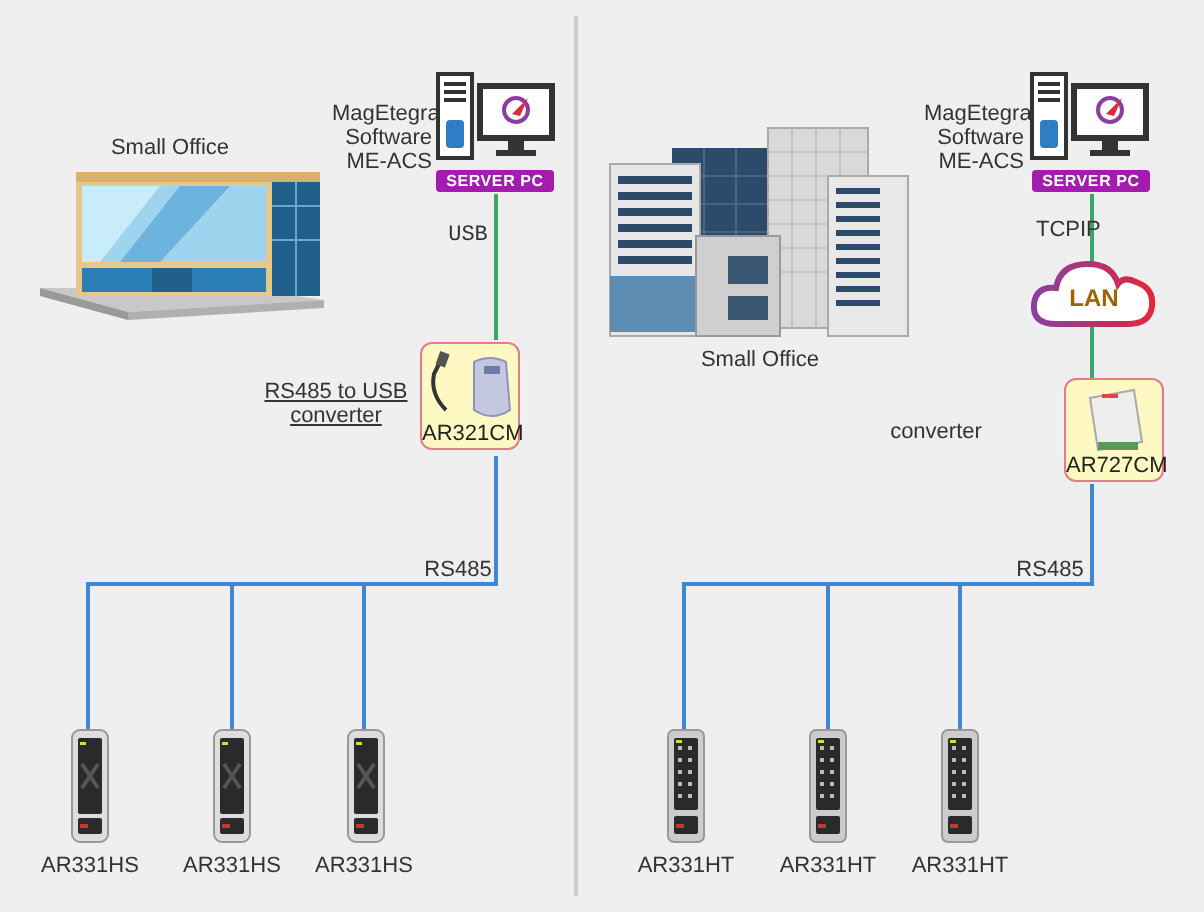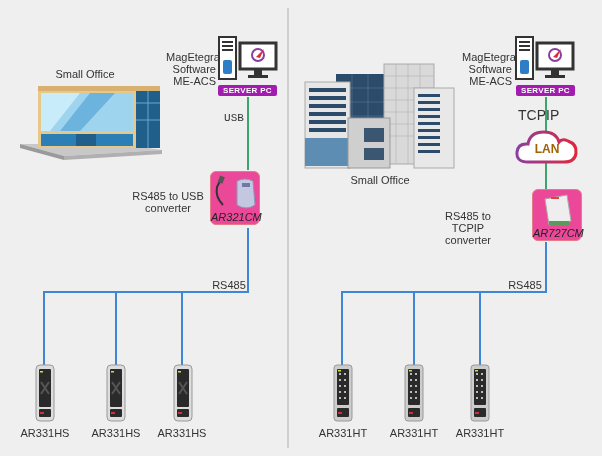--- a/index.html
+++ b/index.html
@@ -4,21 +4,21 @@
 <style>
   html, body { margin:0; padding:0; }
   body { width:602px; height:456px; background:#efefef; position:relative; overflow:hidden;
          font-family:"Liberation Sans", sans-serif; color:#222; }
   .abs { position:absolute; }
   .lbl { position:absolute; font-size:11px; color:#333; text-align:center; line-height:12px; }
   .bold { font-weight:normal; font-size:11px; }
   svg.wires { position:absolute; left:0; top:0; }
   .server-label { position:absolute; background:#a21caf; color:#fff; font-size:8px; font-weight:bold;
                   text-align:center; border-radius:2px; line-height:11px; letter-spacing:0.3px; }
-  .conv-box { position:absolute; border:1.5px solid #e57a8a; border-radius:6px; background:#ec4899; box-sizing:border-box;font-style:italic; }
+  .conv-box { position:absolute; border:1.5px solid #e57a8a; border-radius:6px; background:#fef9c3; box-sizing:border-box; }
   .conv-name { position:absolute; bottom:1px; left:0; right:0; text-align:center; font-size:11px; color:#222; }
   .reader { position:absolute; }
 </style>
 </head>
 <body>
 
 <svg class="wires" width="602" height="456">
   <line x1="288" y1="8" x2="288" y2="448" stroke="#cfcfcf" stroke-width="2"></line>
 
   <line x1="248" y1="97" x2="248" y2="170" stroke="#3aa66a" stroke-width="2"></line>
@@ -69,21 +69,21 @@
   <rect x="22" y="7" width="36" height="26" fill="#fff" stroke="#333" stroke-width="3"></rect>
   <circle cx="40" cy="19" r="6" fill="none" stroke="#8a3fa0" stroke-width="2"></circle>
   <polygon points="38,21 46,13 42,22" fill="#e0283c"></polygon>
   <rect x="36" y="33" width="8" height="6" fill="#333"></rect>
     <rect x="30" y="39" width="20" height="3" fill="#333"></rect>
 </svg>
 <div class="server-label" style="left:218px; top:85px; width:59px;">SERVER PC</div>
 
 <div class="lbl" style="left:222px; top:112px; width:24px;font-family:Liberation Mono, monospace;">USB</div>
 
-<div class="lbl" style="left:128px; top:190px; width:80px;">
+<div class="lbl" style="left:128px; top:190px; width:80px;text-decoration:underline;">
   <div>RS485 to USB</div>
   <div>converter</div>
 </div>
 <div class="conv-box" style="left:210px; top:171px; width:50px; height:54px;">
   <svg class="abs" style="left:2px; top:3px;" width="46" height="36">
     <path d="M8,4 L4,12 Q2,22 10,30" fill="none" stroke="#333" stroke-width="2"></path>
     <rect x="6" y="1" width="5" height="7" fill="#555" transform="rotate(20 8 4)"></rect>
     <path d="M24,6 Q32,2 40,6 L42,30 Q33,36 24,30 Z" fill="#c3c7e0" stroke="#8f94b8"></path>
     <rect x="29" y="8" width="8" height="4" fill="#6d7aa8"></rect>
   </svg>
@@ -187,35 +187,34 @@
     <rect x="4" y="13" width="11" height="2" fill="#333"></rect>
   <rect x="5" y="24" width="9" height="14" rx="2" fill="#2e7dc5"></rect>
   <rect x="22" y="7" width="36" height="26" fill="#fff" stroke="#333" stroke-width="3"></rect>
   <circle cx="40" cy="19" r="6" fill="none" stroke="#8a3fa0" stroke-width="2"></circle>
   <polygon points="38,21 46,13 42,22" fill="#e0283c"></polygon>
   <rect x="36" y="33" width="8" height="6" fill="#333"></rect>
     <rect x="30" y="39" width="20" height="3" fill="#333"></rect>
 </svg>
 <div class="server-label" style="left:516px; top:85px; width:59px;">SERVER PC</div>
 
-<div class="lbl" style="left:518px; top:109px; width:28px; font-size:14px;">TCPIP</div>
+<div class="lbl" style="left:518px; top:109px; width:28px; font-size:11px;">TCPIP</div>
 
 <svg class="abs" style="left:514px; top:128px;" width="66" height="40">
   <defs>
     <linearGradient id="cg" x1="0" x2="1" y1="0" y2="0">
       <stop offset="0" stop-color="#8a3fa0"></stop>
         <stop offset="1" stop-color="#e0283c"></stop>
     </linearGradient>
   </defs>
   <path d="M14,34 Q2,34 3,24 Q4,15 14,16 Q16,4 30,4 Q42,4 45,14 Q48,10 54,13 Q63,16 62,25 Q61,34 50,34 Z" fill="#fff" stroke="url(#cg)" stroke-width="3"></path>
 </svg>
 <div class="abs" style="left:514px; top:142px; width:66px; text-align:center; color:#a16207; font-weight:bold; font-size:12px;">LAN</div>
 
 <div class="lbl" style="left:428px; top:210px; width:80px;">
-  <div>RS485 to TCPIP</div>
   <div>converter</div>
 </div>
 <div class="conv-box" style="left:532px; top:189px; width:50px; height:52px;">
   <svg class="abs" style="left:8px; top:3px;" width="34" height="34">
     <polygon points="4,6 26,2 30,28 8,32" fill="#eee" stroke="#aaa"></polygon>
     <rect x="10" y="4" width="8" height="2" fill="#d44"></rect>
     <rect x="8" y="28" width="20" height="4" fill="#5a9a5a"></rect>
   </svg>
   <div class="conv-name">AR727CM</div>
 </div>

